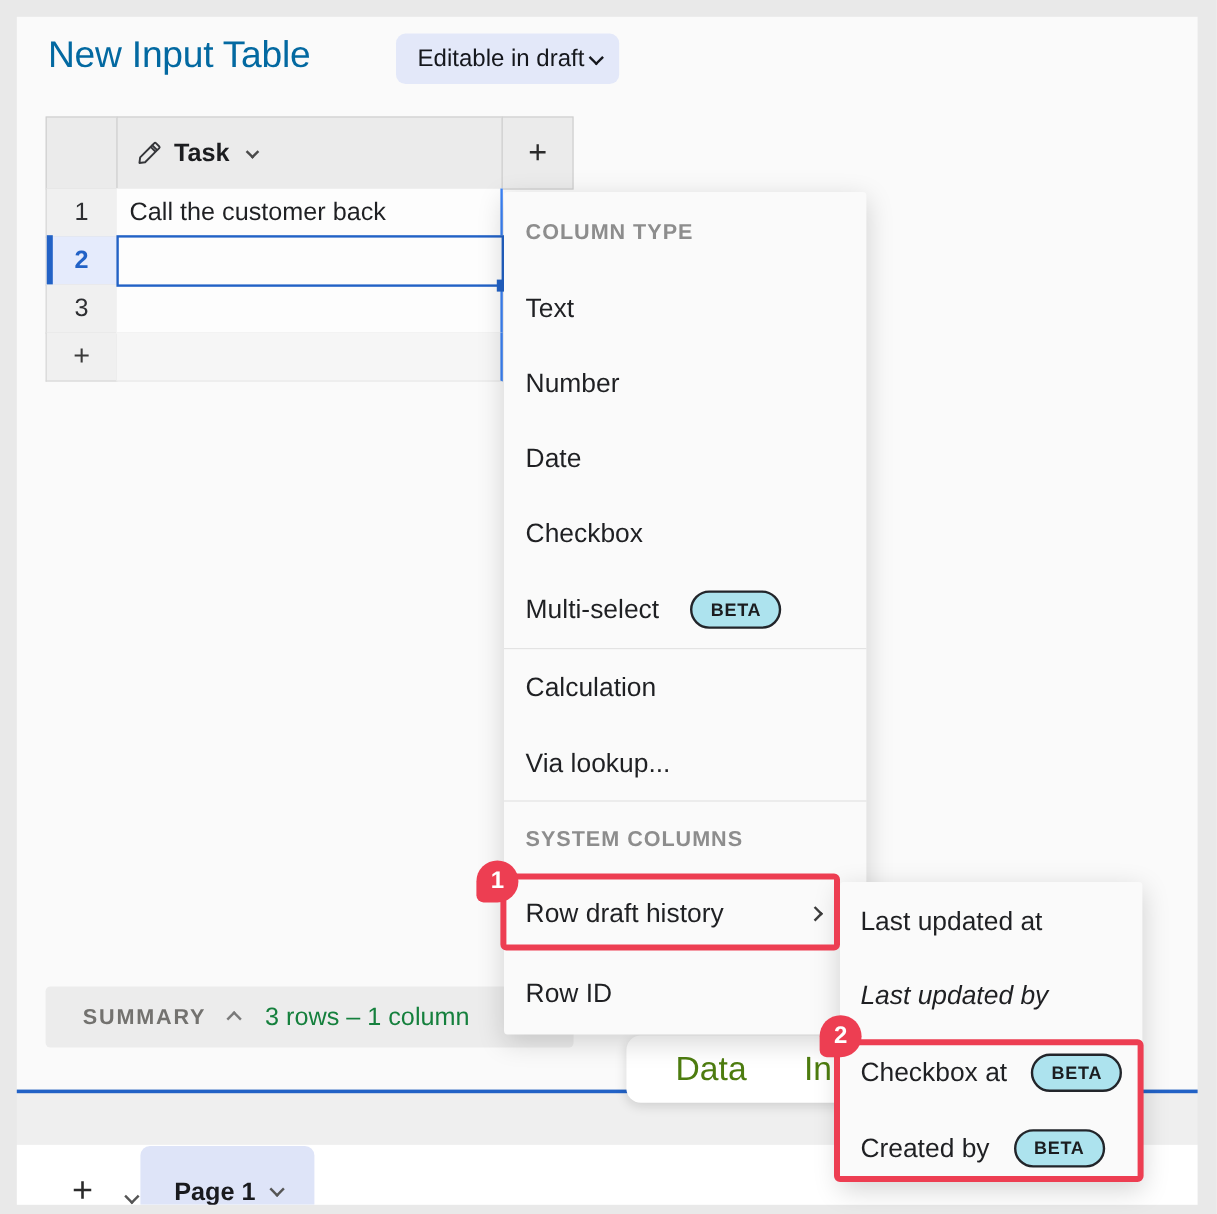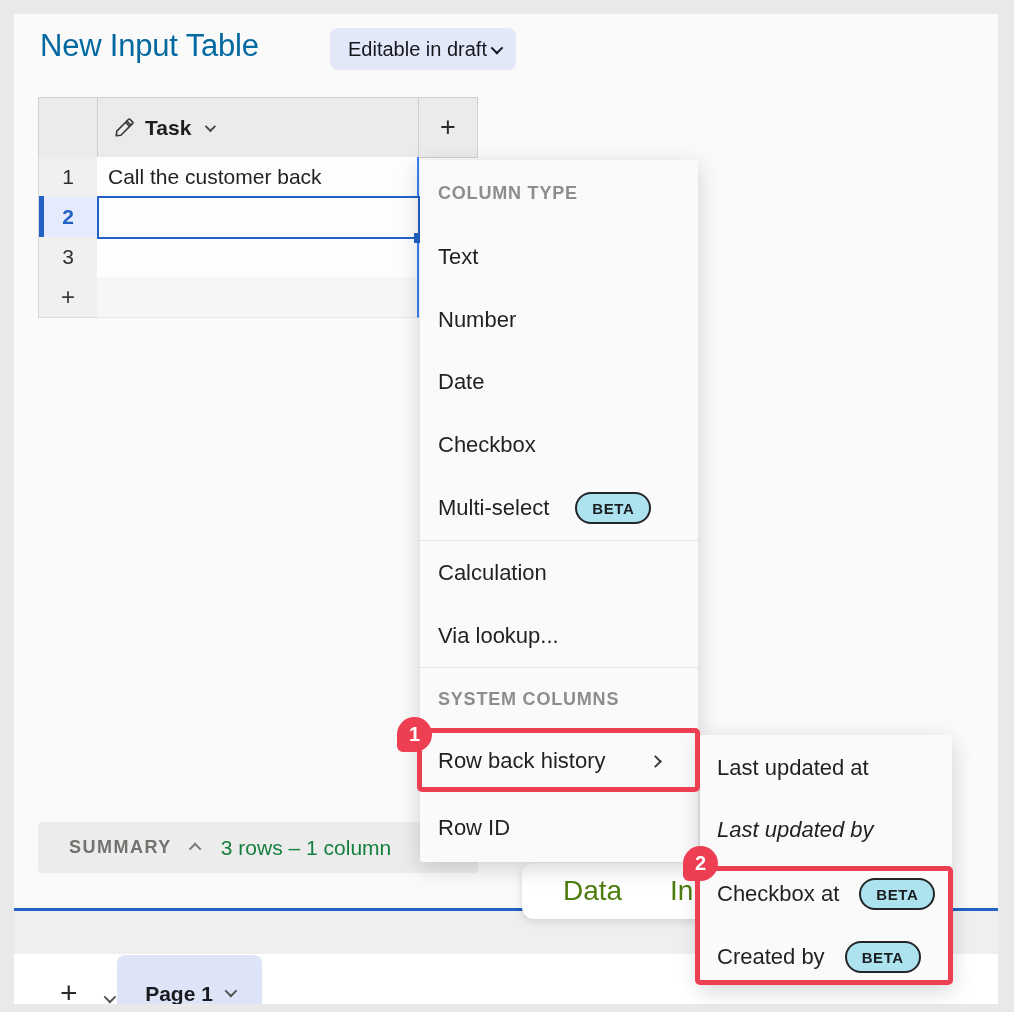--- a/index.html
+++ b/index.html
@@ -89,21 +89,21 @@
     overflow:hidden; z-index:1; }
   #add-page-btn { position:absolute; left:46px; top:22px; font-size:30px; color:#2b2b2b; }
   #page-list-chevron { position:absolute; left:90px; top:40px; color:#555; }
   #page-tab { position:absolute; left:103px; top:1px; width:145px; height:49px;
     background:#dee4f8; border-radius:8px 8px 0 0;
     display:flex; justify-content:center; align-items:flex-start; gap:12px; padding-top:27px; }
   #page-tab .page-label { font-size:21px; font-weight:600; color:#191a1e; }
   #page-tab .chev { color:#555; margin-top:6px; }
 
   
-  #column-menu { left:420px; top:160px; width:278px; height:702px; background:#fafafa;
+  #column-menu { left:420px; top:160px; width:302px; height:702px; background:#fafafa;
     border-radius:3px; box-shadow:0 6px 22px rgba(0,0,0,0.17); z-index:10; }
   .msection { position:absolute; left:18px; right:14px; height:40px;
     display:flex; align-items:center;
     font-size:18px; font-weight:700; color:#8d8d8d; letter-spacing:0.8px; }
   .mi { position:absolute; left:18px; right:14px; height:40px;
     display:flex; align-items:center; gap:26px; font-size:22px; color:#1f2023; cursor:default; }
   .mdivider { position:absolute; left:0; right:0; height:1px; background:#e3e3e3; }
   #m-sec1 { top:13px; }
   #mi-text { top:77px; } #mi-number { top:140px; } #mi-date { top:202px; }
   #mi-checkbox { top:265px; } #mi-multiselect { top:328px; }
@@ -209,21 +209,21 @@
   <div class="mi" id="mi-multiselect">
     <span>Multi-select</span>
     <span class="beta-badge">BETA</span>
   </div>
   <div class="mdivider" id="m-div1"></div>
   <div class="mi" id="mi-calc">Calculation</div>
   <div class="mi" id="mi-lookup">Via lookup...</div>
   <div class="mdivider" id="m-div2"></div>
   <div class="msection" id="m-sec2">SYSTEM COLUMNS</div>
   <div class="mi" id="mi-reh">
-    <span>Row back history</span>
+    <span>Row draft history</span>
     <span class="chev chev-right"></span>
   </div>
   <div class="mi" id="mi-rowid">Row ID</div>
 </div>
 
 <div class="abs" id="reh-submenu">
   <div class="smi" id="smi-0">Last updated at</div>
   <div class="smi" id="smi-1">Last updated by</div>
   <div class="smi" id="smi-2">
     <span>Checkbox at</span>

